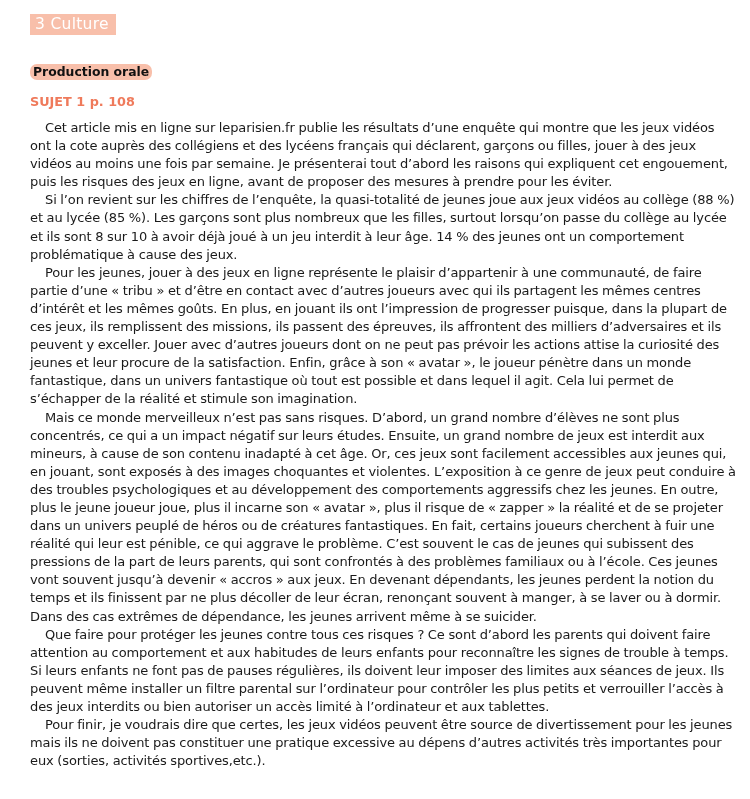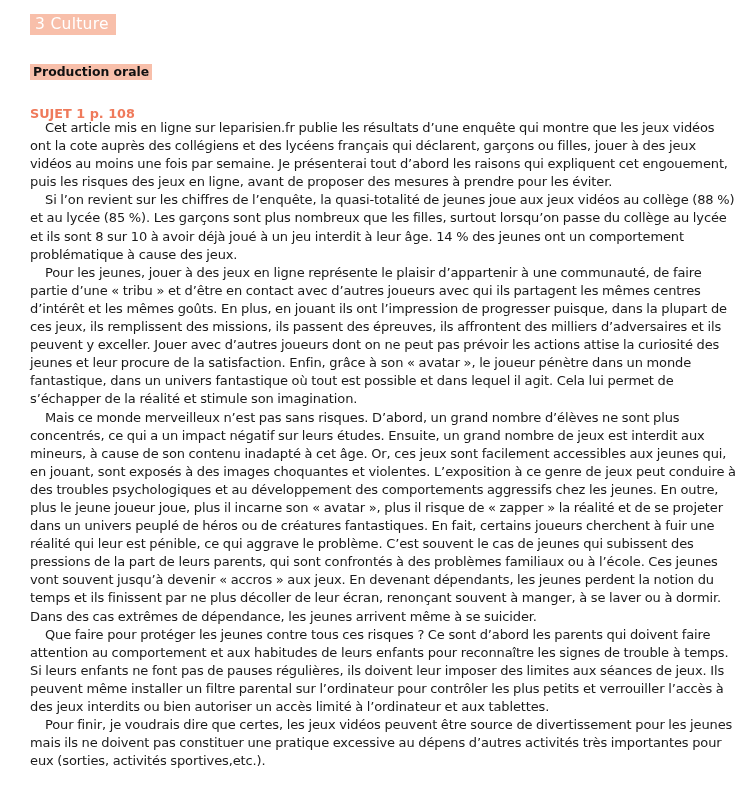--- a/index.html
+++ b/index.html
@@ -9,26 +9,26 @@
     position: absolute; left: 30px; top: 14px; height: 21px;
     background: #f8bfaa; color: #ffffff; font-weight: normal;
     font-size: 15.5px; line-height: 21px; padding: 0 7px 0 5px;
     font-family: "DejaVu Sans", sans-serif; letter-spacing: 0.3px;
   }
   .sub-tag {
     position: absolute; left: 30px; top: 64px; height: 16px;
     background: #f8bfaa; color: #111; font-weight: bold;
     font-size: 12.4px; line-height: 16px; padding: 0 3px 0 3px;
     font-family: "DejaVu Sans", sans-serif;
+    border-radius: 7px;
   }
   .subject {
     position: absolute; left: 30px; top: 93px;
     color: #ef7a5b; font-weight: bold; font-size: 12.8px; line-height: 18px;
     font-family: "DejaVu Sans", sans-serif;
-    margin-top: 12px;
   }
   .body-text {
     position: absolute; left: 30px; top: 119px; width: 706px;
     font-family: "DejaVu Sans", sans-serif; font-size: 13px;
     line-height: 18.1px; letter-spacing: -0.12px; word-spacing: -0.3px;
     color: #1a1a1a;
   }
   .body-text p { margin: 0; text-indent: 15px; }
 </style>
 </head>

